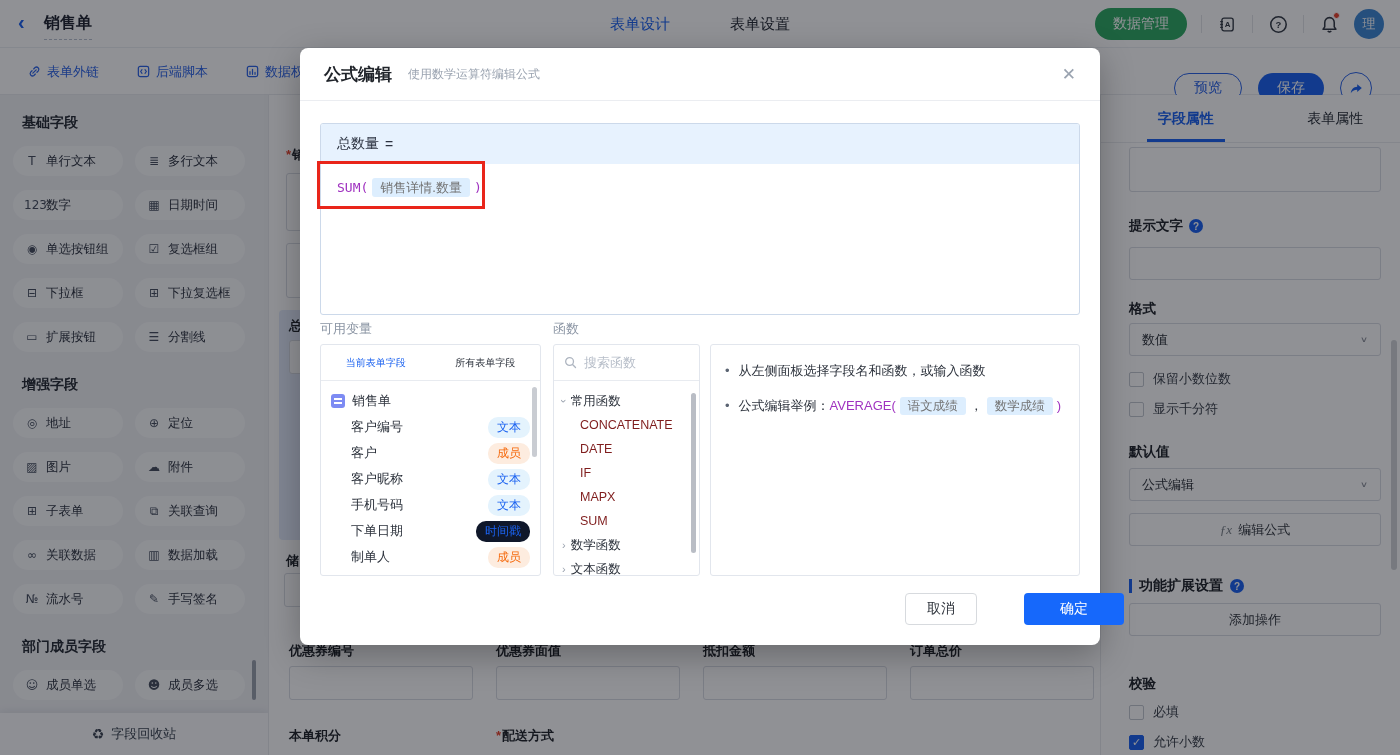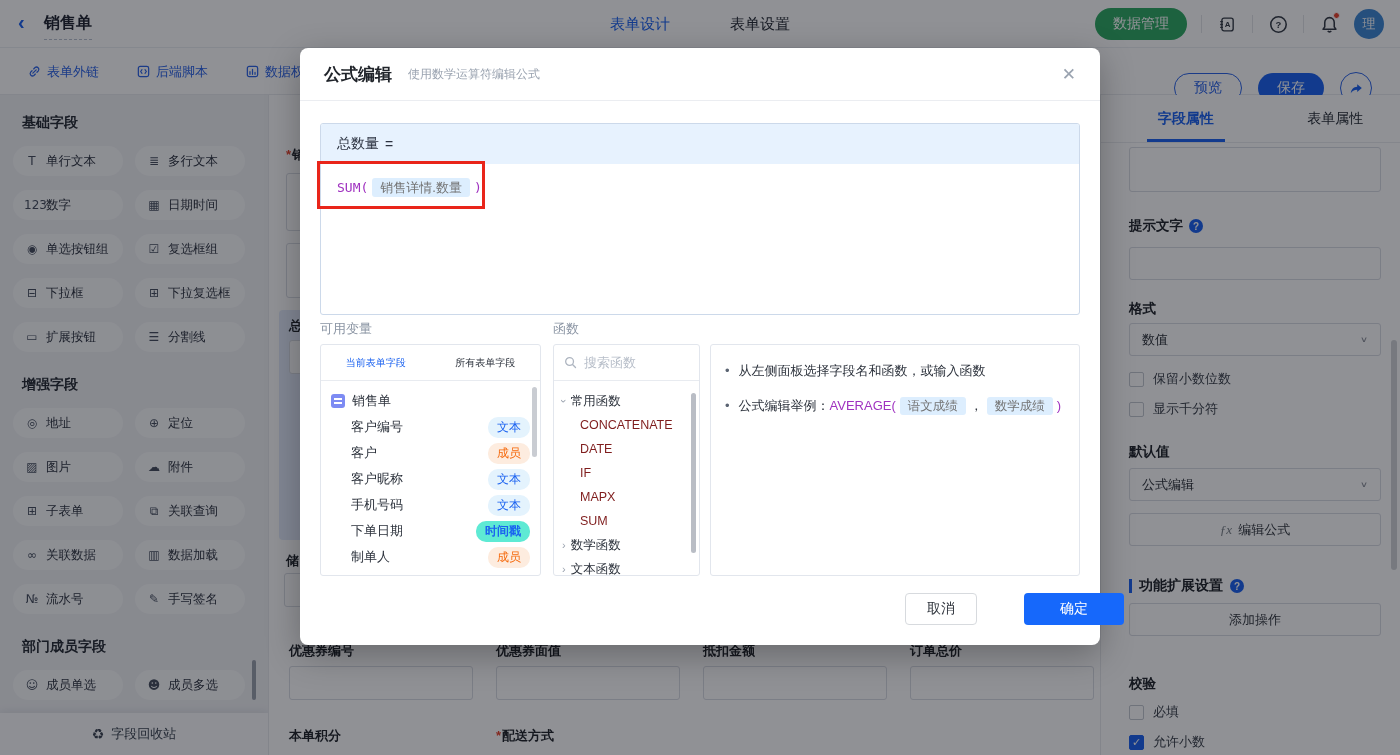--- a/index.html
+++ b/index.html
@@ -138,21 +138,21 @@
   .v-tab.active { color:#1b62f0; }
   .v-tree { padding:7px 10px 0 10px; position:relative; }
   .v-row { height:26px; display:flex; align-items:center; gap:7px; font-size:13px; color:#2b313b; cursor:pointer; }
   .v-row.child { padding-left:20px; }
   .doc-ico { width:14px; height:14px; border-radius:3px; background:#7d8bf3; position:relative; flex:none; }
   .doc-ico::after { content:""; position:absolute; left:3px; top:4px; width:8px; height:2px;
                     background:#fff; box-shadow:0 4px 0 #fff; }
   .badge { margin-left:auto; font-size:12px; padding:2px 9px; border-radius:10px; white-space:nowrap; }
   .badge.text { color:#1b62f0; background:#e4f3fd; }
   .badge.member { color:#f5690c; background:#fdecdf; }
-  .badge.time { color:#1b62f0; background:#5eead4;font-weight:bold; }
+  .badge.time { color:#1b62f0; background:#0f172a; }
   .v-thumb { position:absolute; right:3px; top:42px; width:5px; height:70px; border-radius:3px; background:#c9ccd2; }
   .f-search { height:36px; display:flex; align-items:center; gap:7px; padding:0 10px; border-bottom:1px solid #e8ebf0; }
   .f-search input { border:none; outline:none; width:100px; font-size:13px; color:#2c323c; background:transparent; }
   .f-search input::placeholder { color:#b6bdc8; }
   .fn-tree { padding:8px 8px 0 8px; }
   .fn-grp { height:24px; display:flex; align-items:center; gap:5px; font-size:12.5px; color:#2b313b; cursor:pointer; }
   .tw { color:#9aa2ae; font-size:11px; display:inline-block; transform-origin:center; }
   .tw.open { transform:rotate(90deg); }
   .fn-item { height:24px; display:flex; align-items:center; padding-left:18px; font-size:12.5px; color:#7f1d1d; cursor:pointer; }
   .fn-thumb { position:absolute; right:3px; top:48px; width:5px; height:160px; border-radius:3px; background:#b9bdc5; }

